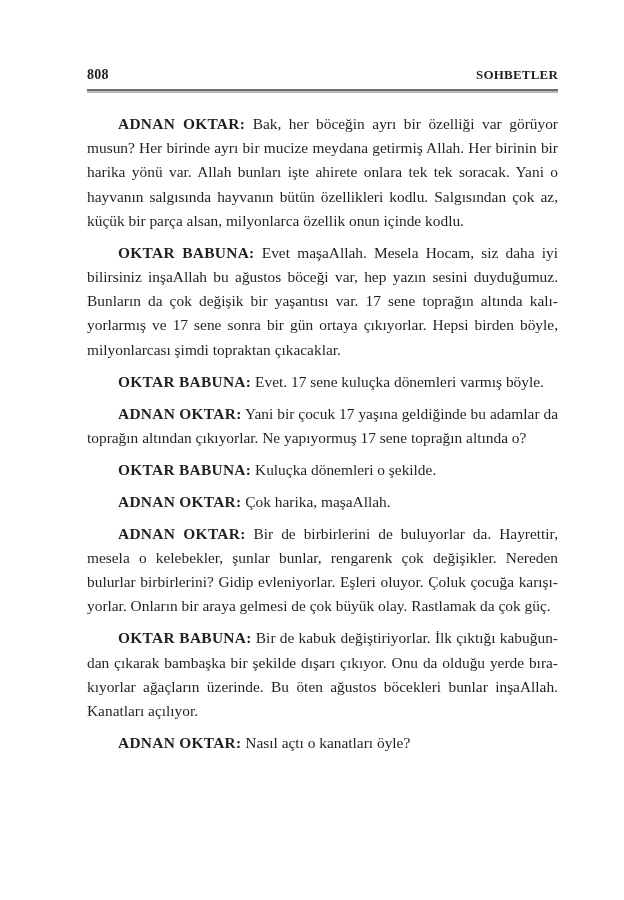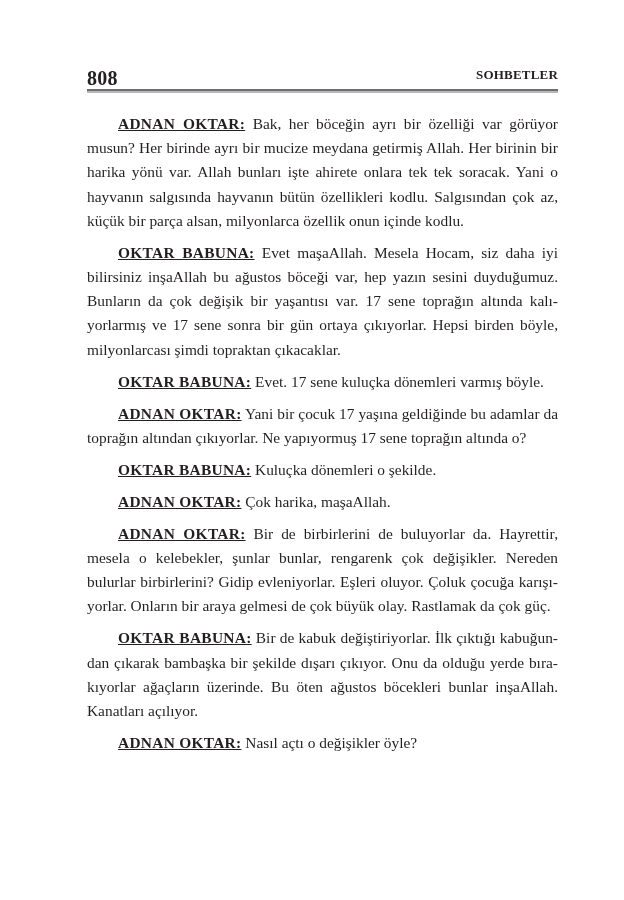--- a/index.html
+++ b/index.html
@@ -20,21 +20,21 @@
       left: 87px;
       top: 67px;
       width: 471px;
       height: 22px;
     }
     .page-number {
       position: absolute;
       left: 0;
       top: 0;
       font-weight: bold;
-      font-size: 20px;
+      font-size: 14px;
       letter-spacing: 0.2px;
     }
     .running-title {
       position: absolute;
       right: 0;
       top: 0;
       font-weight: bold;
       font-size: 13px;
       letter-spacing: 0.2px;
     }
@@ -64,21 +64,20 @@
     .para {
       margin: 0 0 7.8px 0;
       text-indent: 31px;
       text-align: justify;
       text-align-last: left;
       hyphens: manual;
     }
     .speaker {
       font-weight: bold;
       letter-spacing: 0.3px;
-      text-decoration: underline;
     }
   </style>
 </head>
 <body>
 
 <div class="header">
   <span class="page-number">808</span>
   <span class="running-title">SOHBETLER</span>
 </div>
 <div class="header-rule">
@@ -88,14 +87,14 @@
 
 <div class="content">
   <p class="para"><span class="speaker">ADNAN OKTAR:</span> <span>Bak, her böceğin ayrı bir özelliği var görüyor musun? Her birinde ayrı bir mucize meydana getirmiş Allah. Her birinin bir harika yönü var. Allah bunları işte ahirete onlara tek tek soracak. Yani o hayvanın salgısında hayvanın bütün özellikleri kodlu. Salgısından çok az, küçük bir parça alsan, milyonlarca özellik onun içinde kodlu.</span></p>
   <p class="para"><span class="speaker">OKTAR BABUNA:</span> <span>Evet maşaAllah. Mesela Hocam, siz daha iyi bilirsiniz inşaAllah bu ağustos böceği var, hep yazın sesini duyduğumuz. Bunların da çok değişik bir yaşantısı var. 17 sene toprağın altında kalı­yorlarmış ve 17 sene sonra bir gün ortaya çıkıyorlar. Hepsi birden böyle, milyonlarcası şimdi topraktan çıkacaklar.</span></p>
   <p class="para"><span class="speaker">OKTAR BABUNA:</span> <span>Evet. 17 sene kuluçka dönemleri varmış böyle.</span></p>
   <p class="para"><span class="speaker">ADNAN OKTAR:</span> <span>Yani bir çocuk 17 yaşına geldiğinde bu adamlar da toprağın altından çıkıyorlar. Ne yapıyormuş 17 sene toprağın altında o?</span></p>
   <p class="para"><span class="speaker">OKTAR BABUNA:</span> <span>Kuluçka dönemleri o şekilde.</span></p>
   <p class="para"><span class="speaker">ADNAN OKTAR:</span> <span>Çok harika, maşaAllah.</span></p>
   <p class="para"><span class="speaker">ADNAN OKTAR:</span> <span>Bir de birbirlerini de buluyorlar da. Hayrettir, mesela o kelebekler, şunlar bunlar, rengarenk çok değişikler. Nereden bulurlar birbirlerini? Gidip evleniyorlar. Eşleri oluyor. Çoluk çocuğa karışı­yorlar. Onların bir araya gelmesi de çok büyük olay. Rastlamak da çok güç.</span></p>
   <p class="para"><span class="speaker">OKTAR BABUNA:</span> <span>Bir de kabuk değiştiriyorlar. İlk çıktığı kabuğun­dan çıkarak bambaşka bir şekilde dışarı çıkıyor. Onu da olduğu yerde bıra­kıyorlar ağaçların üzerinde. Bu öten ağustos böcekleri bunlar inşaAllah. Kanatları açılıyor.</span></p>
-  <p class="para"><span class="speaker">ADNAN OKTAR:</span> <span>Nasıl açtı o değişikler öyle?</span></p>
+  <p class="para"><span class="speaker">ADNAN OKTAR:</span> <span>Nasıl açtı o kanatları öyle?</span></p>
 </div>
 
 </body></html>

